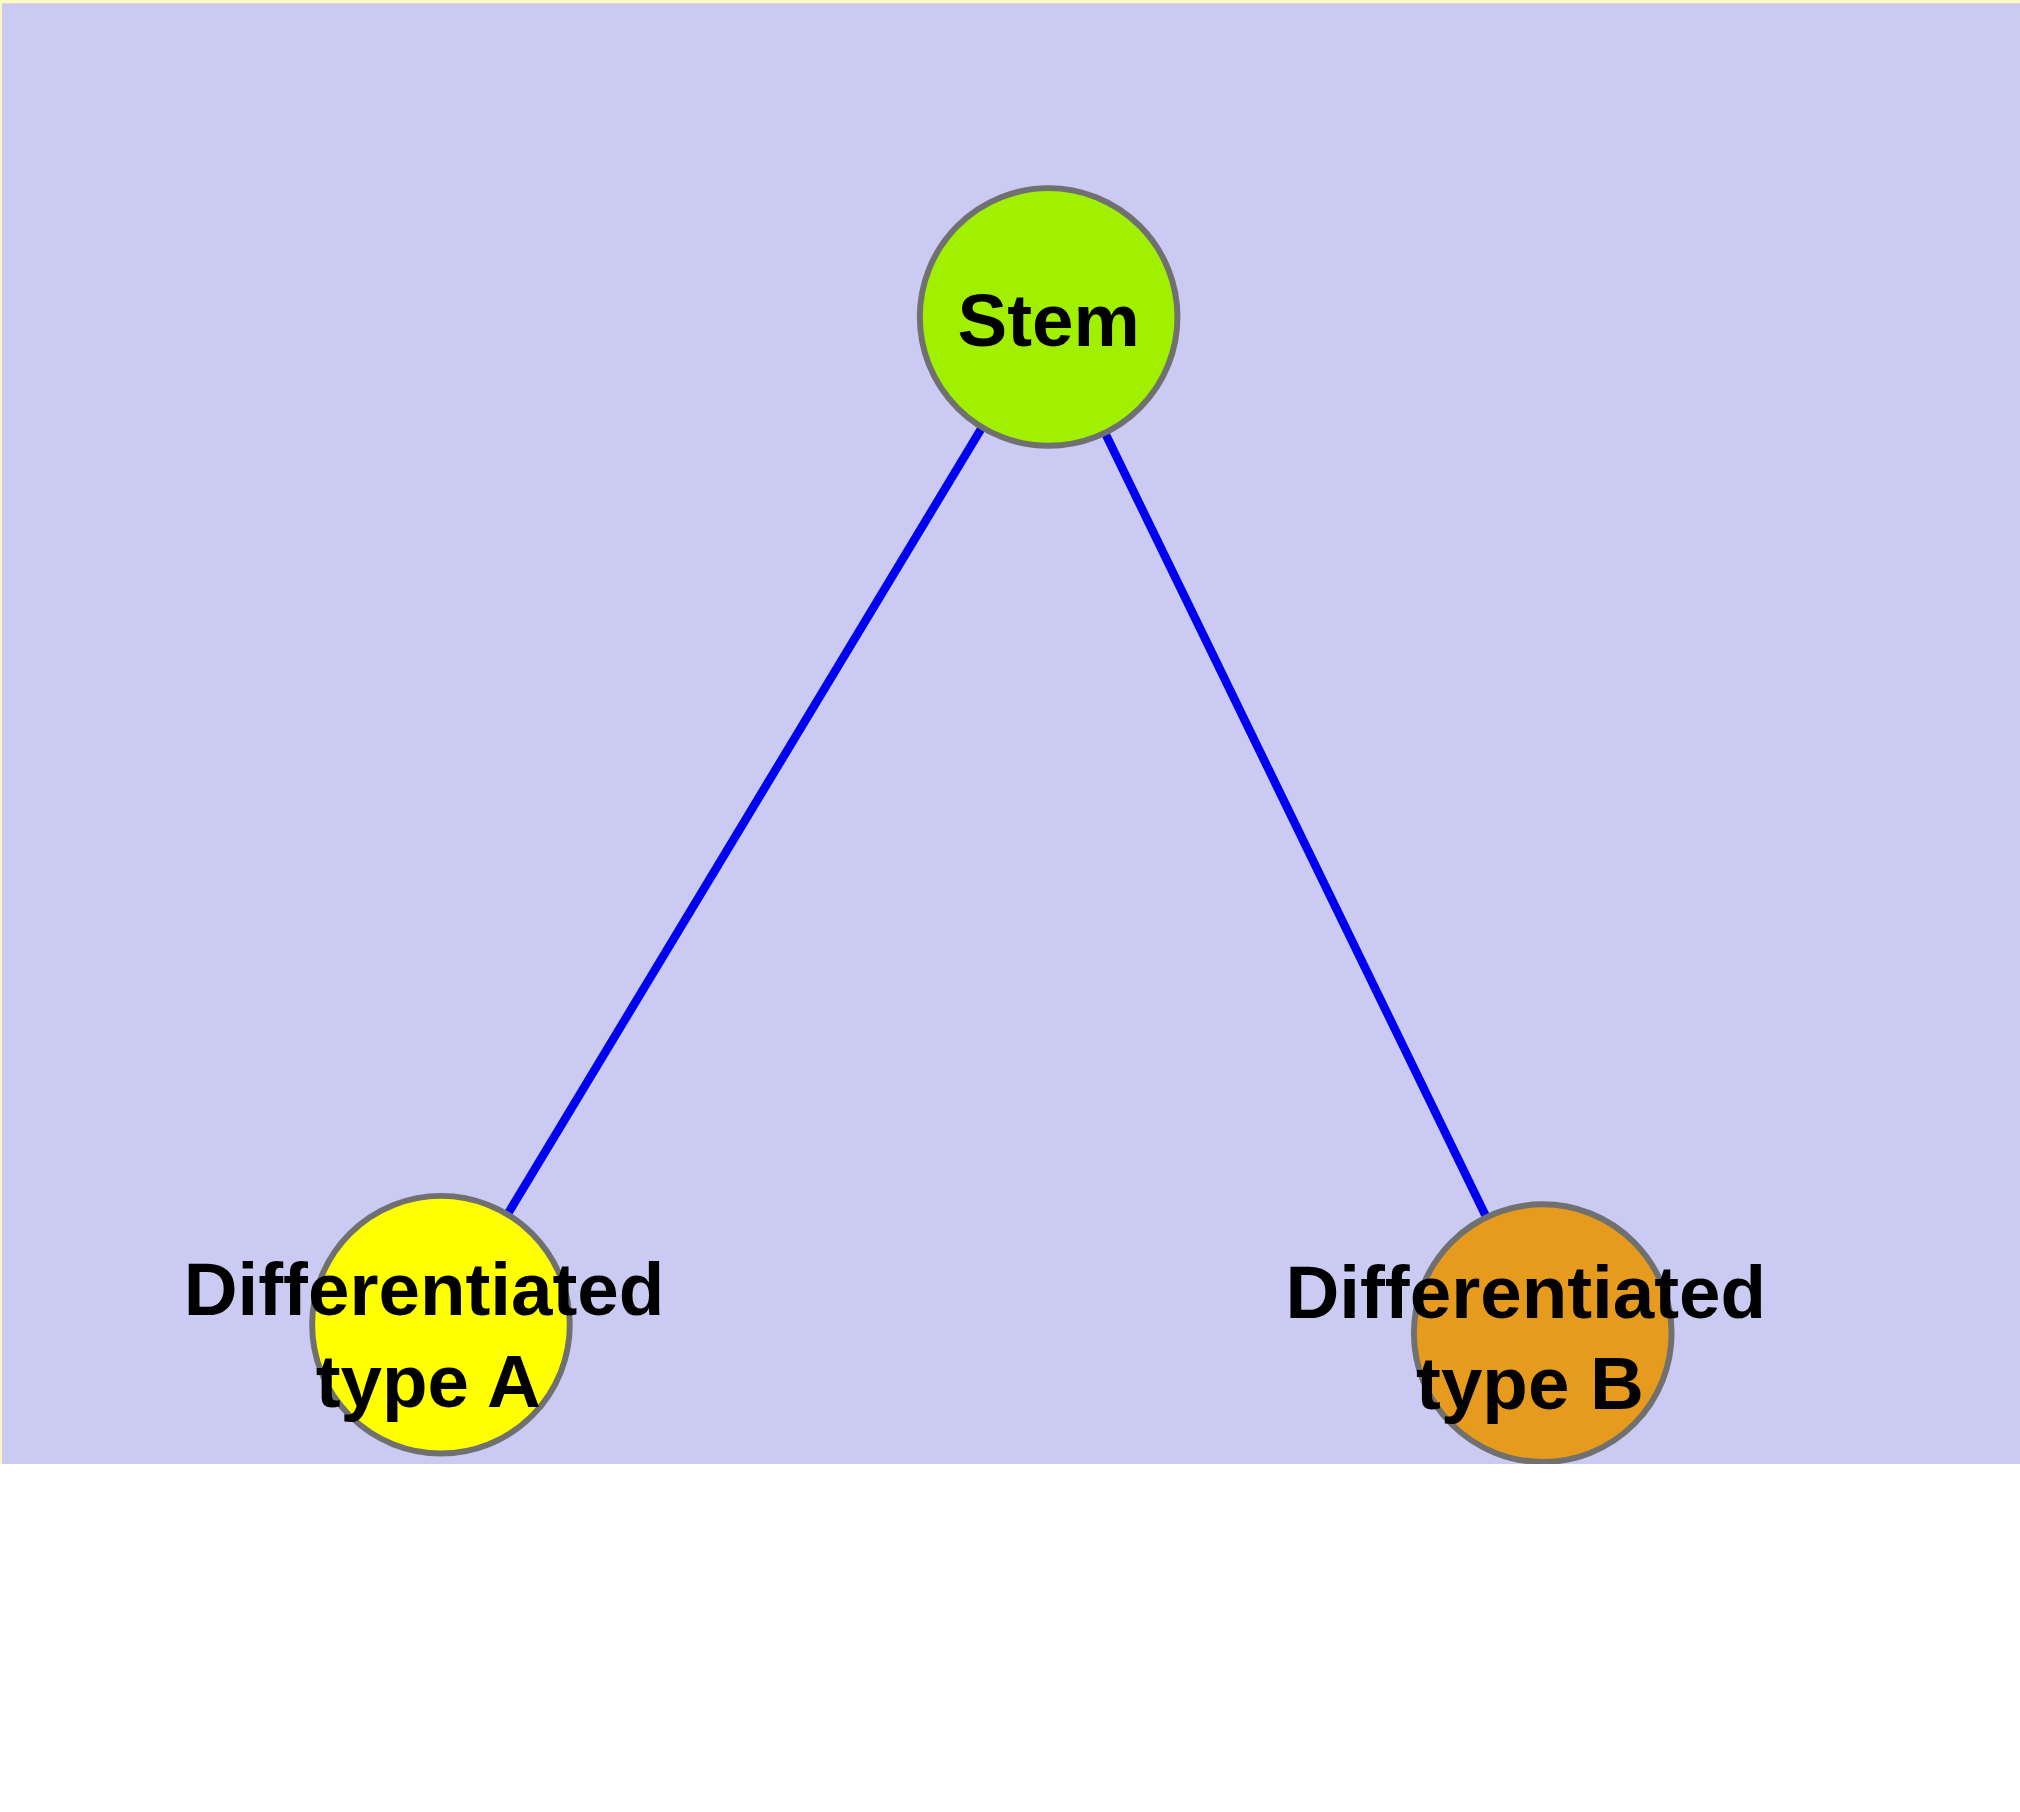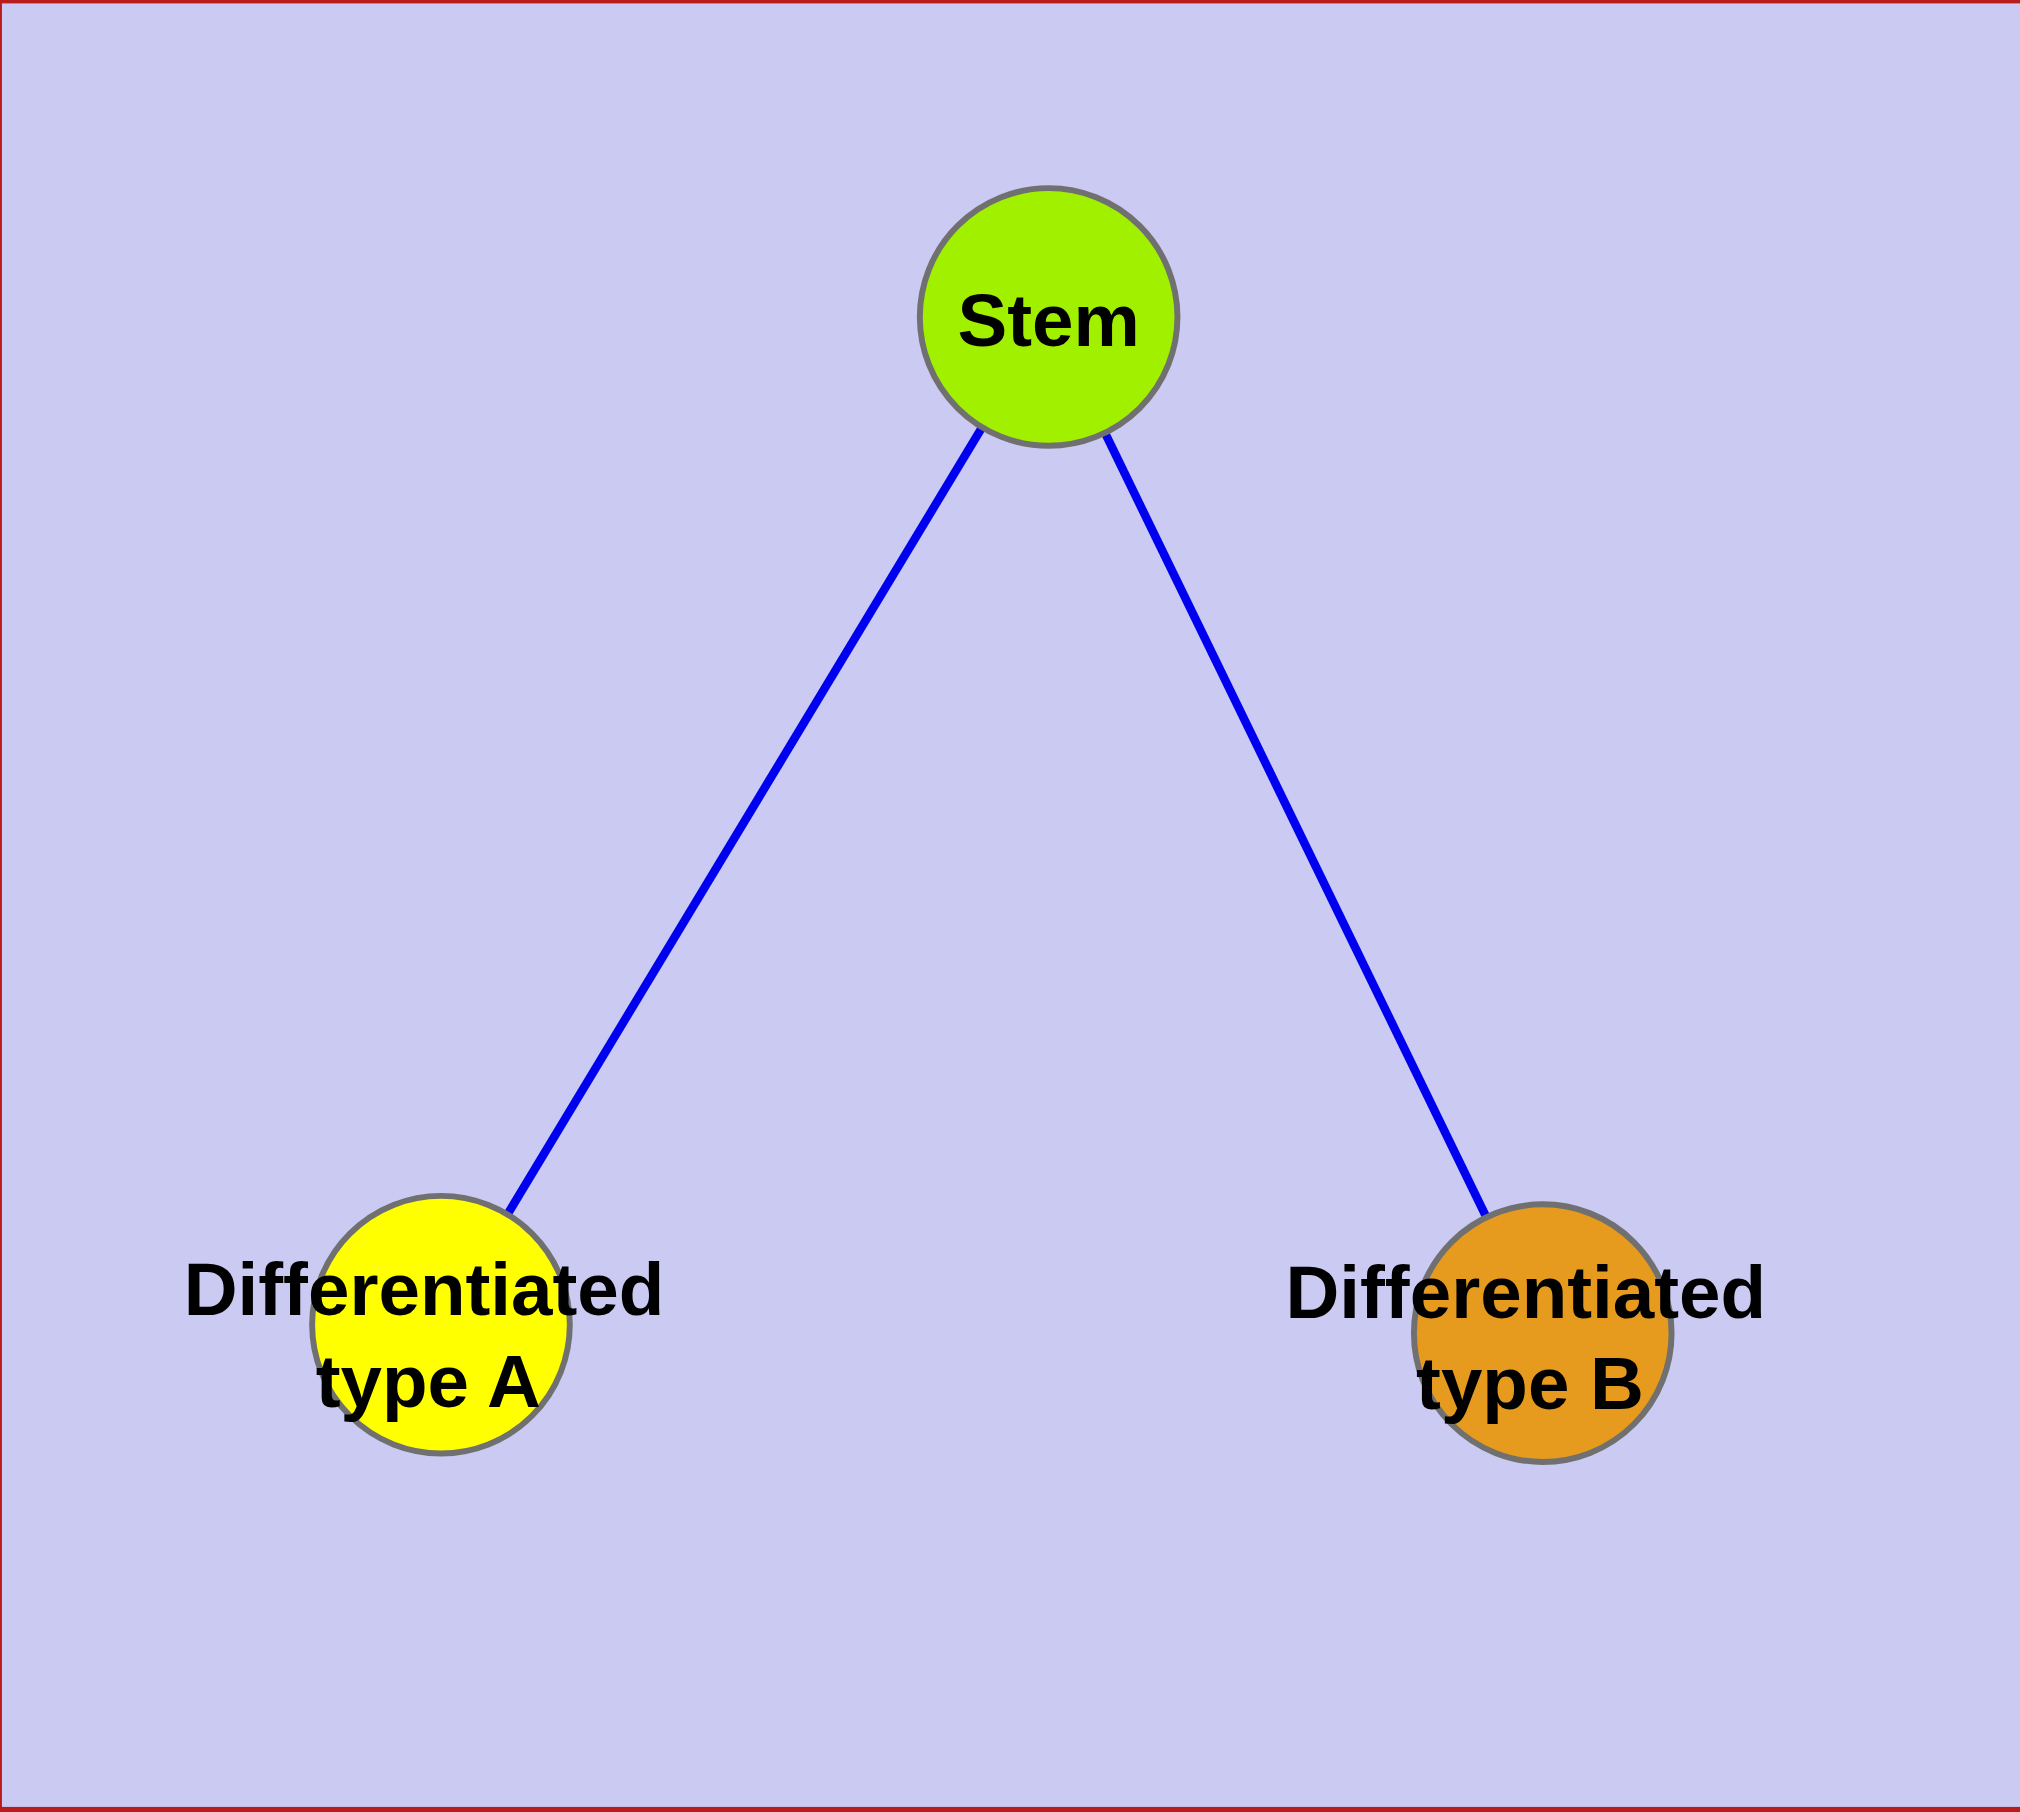--- a/index.html
+++ b/index.html
@@ -4,22 +4,22 @@
 <style>
   html, body {
     margin: 0;
     padding: 0;
     background: #ffffff;
     font-family: "Liberation Sans", sans-serif;
   }
   .page {
     position: relative;
     width: 2021px;
-    height: 1812px;
-    background: #b91c1c;
+    height: 1464px;
+    background: #fef9c3;
     overflow: hidden;
   }
   svg.diagram {
     display: block;
     width: 2021px;
     height: 1812px;
   }
   .edge {
     stroke-width: 10px;
     stroke-linecap: butt;

